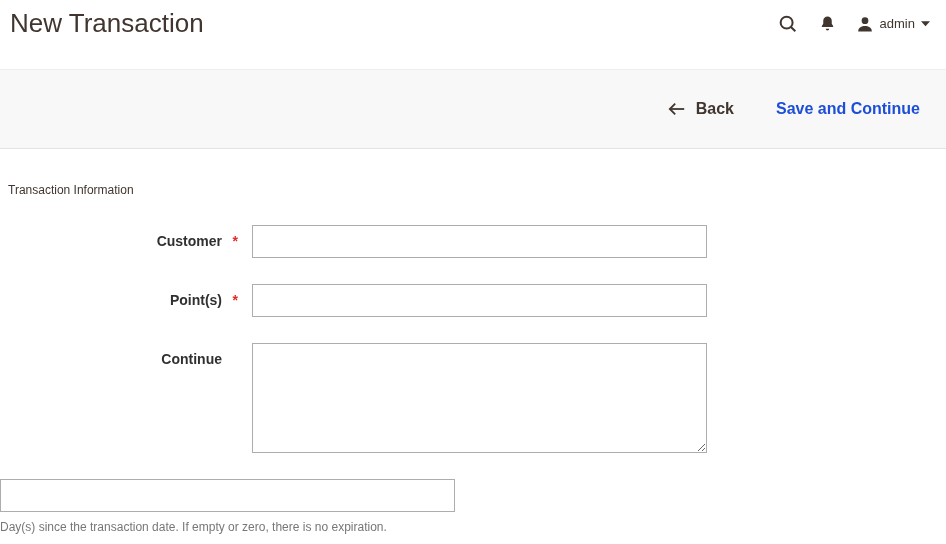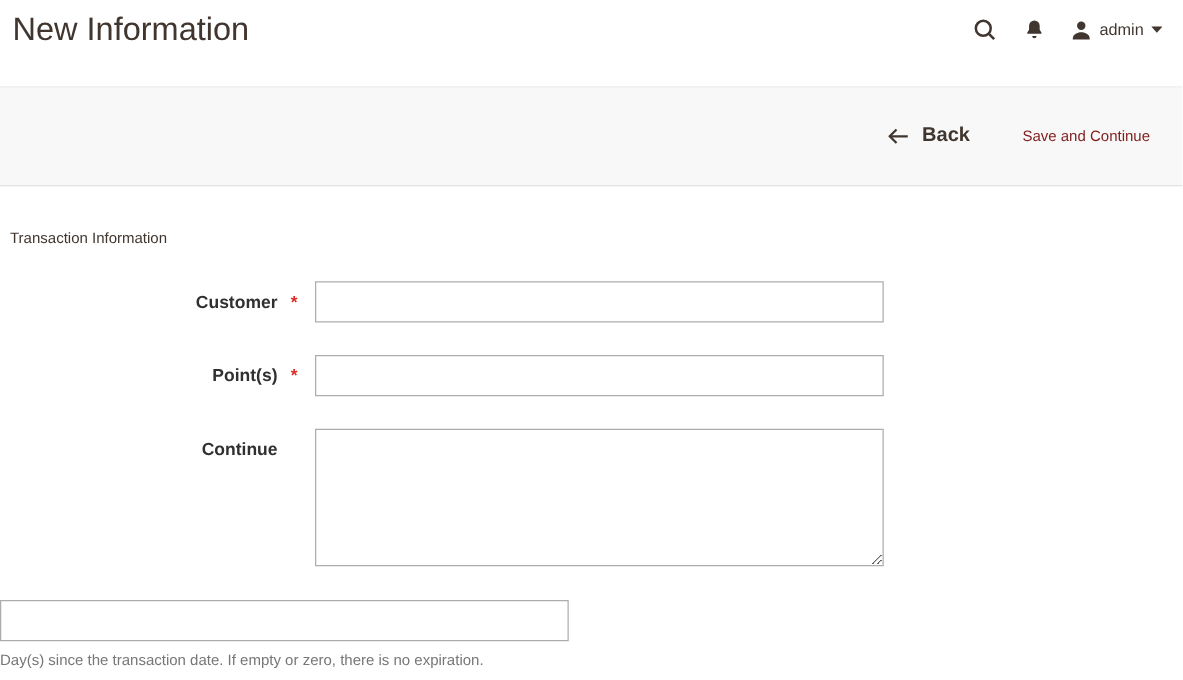--- a/index.html
+++ b/index.html
@@ -59,25 +59,25 @@
     cursor: pointer;
     display: flex;
     align-items: center;
     gap: 10px;
     padding: 8px 14px;
     font-weight: 600;
   }
   .btn-secondary {
     background: none;
     border: none;
-    font-size: 12px;
-    color: #7f1d1d;
+    font-size: 16px;
+    color: #1d4ed8;
     cursor: pointer;
     padding: 8px 14px;
-    font-weight: 400;
+    font-weight: 700;
   }
   .btn-primary {
     background: #eb5202;
     color: #fff;
     border: none;
     font-size: 16px;
     padding: 12px 22px;
     cursor: pointer;
     font-weight: 600;
   }
@@ -139,21 +139,21 @@
     font-size: 12px;
     color: #777;
     margin-top: 8px;
   }
   svg { display: block; }
 </style>
 </head>
 <body>
 
 <div class="header">
-  <h1 class="page-title">New Information</h1>
+  <h1 class="page-title">New Transaction</h1>
   <div class="header-actions">
     <span class="icon-btn">
       <svg width="22" height="22" viewBox="0 0 24 24" fill="none" stroke="#41362f" stroke-width="2.2">
           <circle cx="10.5" cy="10.5" r="6.5"></circle>
           <line x1="20" y1="20" x2="15.2" y2="15.2"></line>
         </svg>
     </span>
     <span class="icon-btn">
       <svg width="17" height="19" viewBox="0 0 24 24" fill="#41362f">
           <path d="M12 2a6 6 0 0 0-6 6v4.5l-2 3V17h16v-1.5l-2-3V8a6 6 0 0 0-6-6zm0 20a2.5 2.5 0 0 0 2.5-2.5h-5A2.5 2.5 0 0 0 12 22z"></path>

